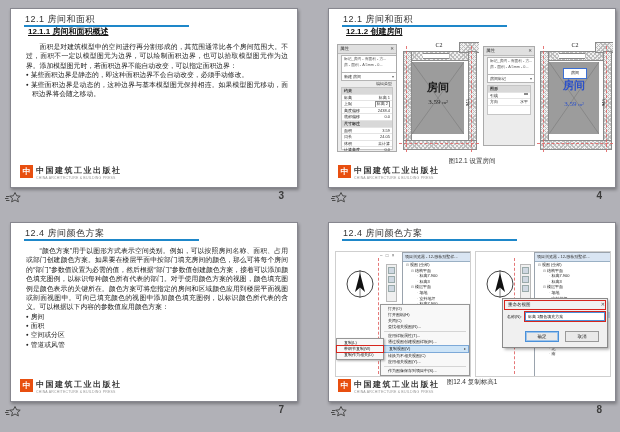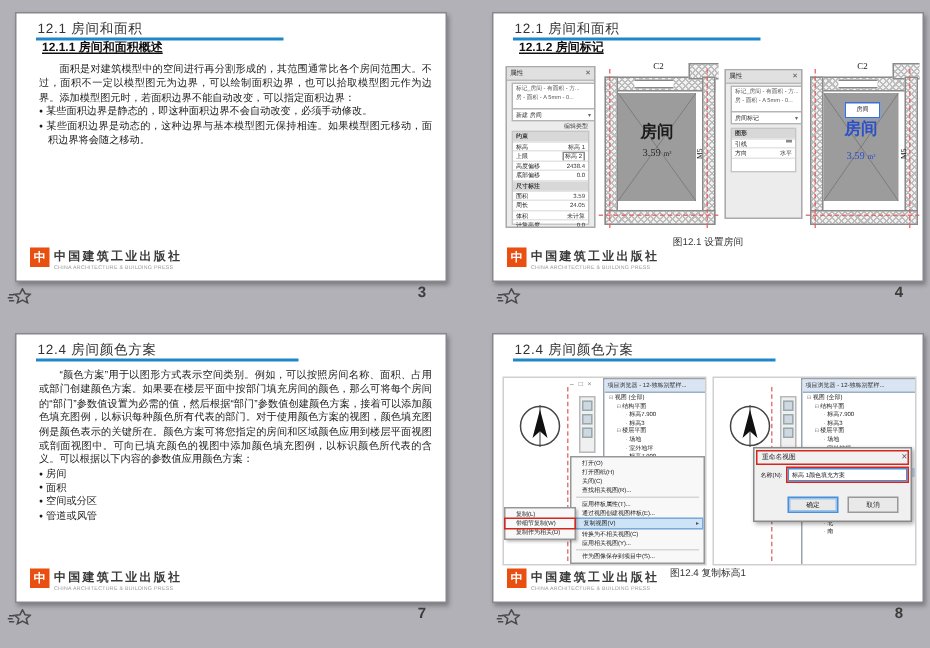--- a/index.html
+++ b/index.html
@@ -130,21 +130,21 @@
 </div>
 <svg class="star" style="left:5px;top:192px" viewBox="0 0 16 12">
   <path d="M1 4.5h3.5M0 6.5h3.5M1 8.5h3.5" stroke="#4a4a4a" fill="none" stroke-width="1"></path>
   <path d="M10 .5l1.7 3.3 3.5.4-2.7 2.3.9 3.4-3.4-1.9-3.4 1.9.9-3.4L4.8 4.2l3.5-.4z" fill="none" stroke="#4a4a4a" stroke-width="1"></path>
 </svg>
 <div class="pagenum" style="left:260px;top:190px">3</div>
 
 <div class="slide" id="slide2">
   <div class="s-title">12.1 房间和面积</div>
   <div class="s-rule" style="width:165px"></div>
-  <div class="s-heading">12.1.2 房间标记</div>
+  <div class="s-heading">12.1.2 创建房间</div>
 
   <div style="position:absolute;left:6px;top:33px;width:274px;height:112px">
 
     <div class="panel" style="left:2px;top:2px;width:58px;height:106px">
       <div class="pbar">
         <span class="pt">属性</span>
         <span class="px">✕</span>
       </div>
       <div class="typebox" style="top:10px;height:14px">
         <div>标记_房间 - 有面积 - 方...</div>

